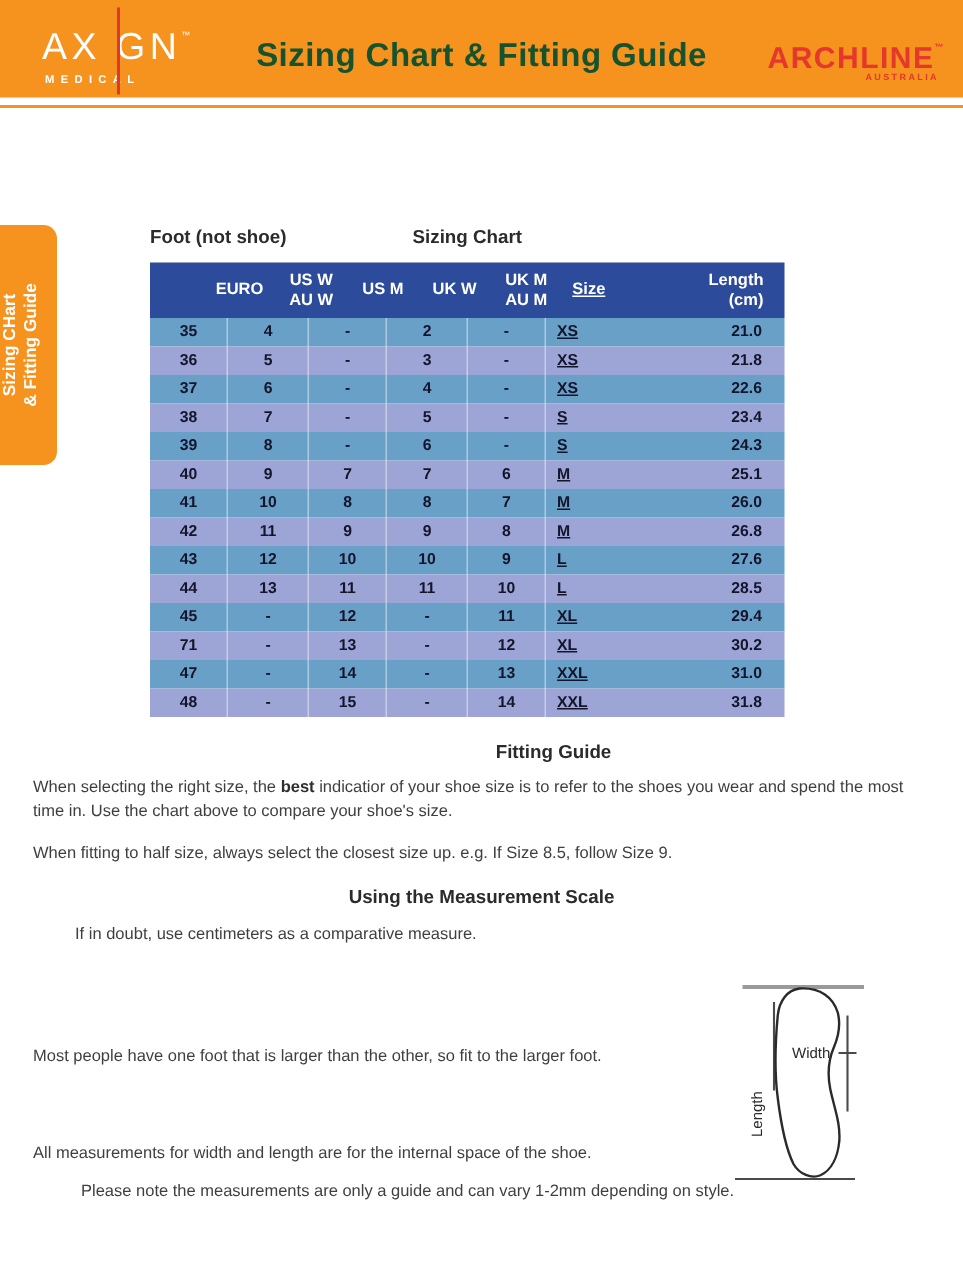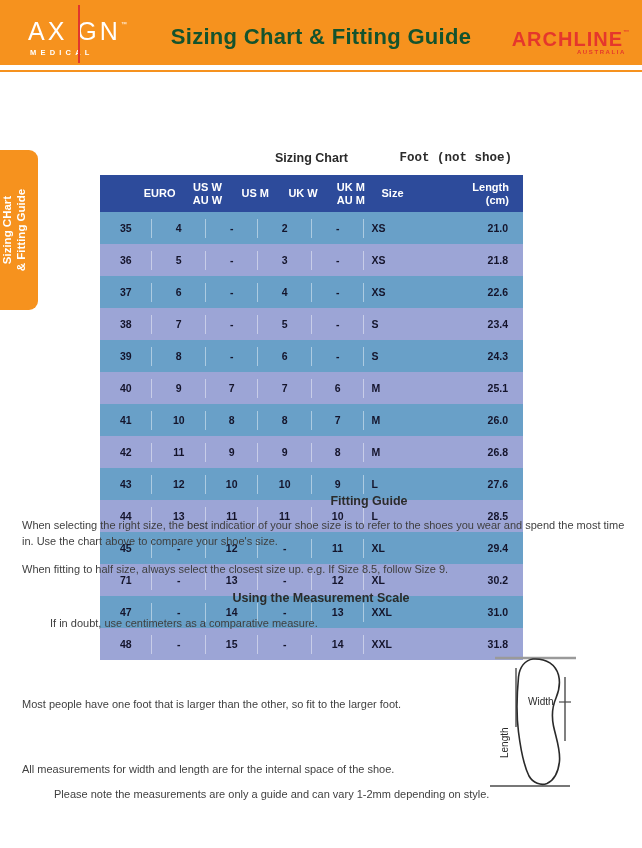--- a/index.html
+++ b/index.html
@@ -24,39 +24,39 @@
   .archline-tm{font-size:6px;vertical-align:12px;}
   .archline-sub{font-size:6px;font-weight:700;letter-spacing:1.6px;margin-top:0;padding-right:4px;}
   
   .side-tab{position:absolute;left:0;top:150px;width:38px;height:160px;background:#F6921E;
     border-radius:0 9px 9px 0;}
   .side-tab-text{position:absolute;left:-61px;top:61px;width:160px;height:38px;
     transform:rotate(-90deg);text-align:center;color:#fff;font-size:11.5px;font-weight:700;line-height:14px;}
   
   .chart-title{position:absolute;left:100px;top:151px;width:423px;text-align:center;
     font-size:12.5px;font-weight:700;color:#2b2b2b;}
-  .foot-note{position:absolute;left:100px;top:151px;width:412px;text-align:right;
-    font-size:12.5px;font-weight:700;color:#2b2b2b;font-family:Liberation Mono, monospace;}
+  .foot-note{position:absolute;left:100px;top:151px;width:412px;
+    font-size:12.5px;font-weight:700;color:#2b2b2b;}
   .table{position:absolute;left:100px;top:175px;width:423px;}
   .thead{display:flex;background:#2D4B9B;color:#ffffff;height:37px;align-items:center;padding-left:36px;}
   .th{font-size:11px;font-weight:700;line-height:12.5px;text-align:center;}
-  .trow{display:flex;height:32px;align-items:center;}
+  .trow{display:flex;height:19px;align-items:center;}
   .trow.odd{background:#69A0C8;}
   .trow.even{background:#9CA5D6;}
   .td{font-size:10.5px;font-weight:700;color:#14142b;text-align:center;line-height:19px;}
   .c0{width:52px;}.c1{width:53px;}.c2{width:52px;}.c3{width:53px;}.c4{width:52px;}
-  .c5{width:53px;text-align:left;padding-left:7px;box-sizing:border-box;}
+  .c5{width:53px;text-align:left;padding-left:7px;box-sizing:border-box;text-decoration:underline;}
   .c6{width:108px;text-align:right;padding-right:15px;box-sizing:border-box;}
   .trow .c1,.trow .c2,.trow .c3,.trow .c4,.trow .c5{border-left:1px solid rgba(255,255,255,.45);}
   .th.c6{padding-right:14px;}
   
   .section-heading{position:absolute;left:0;width:642px;text-align:center;
     font-size:12.5px;font-weight:700;color:#2b2b2b;}
   .para{position:absolute;left:22px;font-size:11px;line-height:15.5px;color:#3f3f3f;}
-  .bold{font-weight:400;color:#2e2e2e;}
+  .bold{font-weight:700;color:#2e2e2e;}
   
   .foot-diagram{position:absolute;left:488px;top:645px;width:152px;height:160px;}
 </style>
 </head>
 <body>
 
 <div class="page">
 
   <div class="header">
     <div class="axign">

